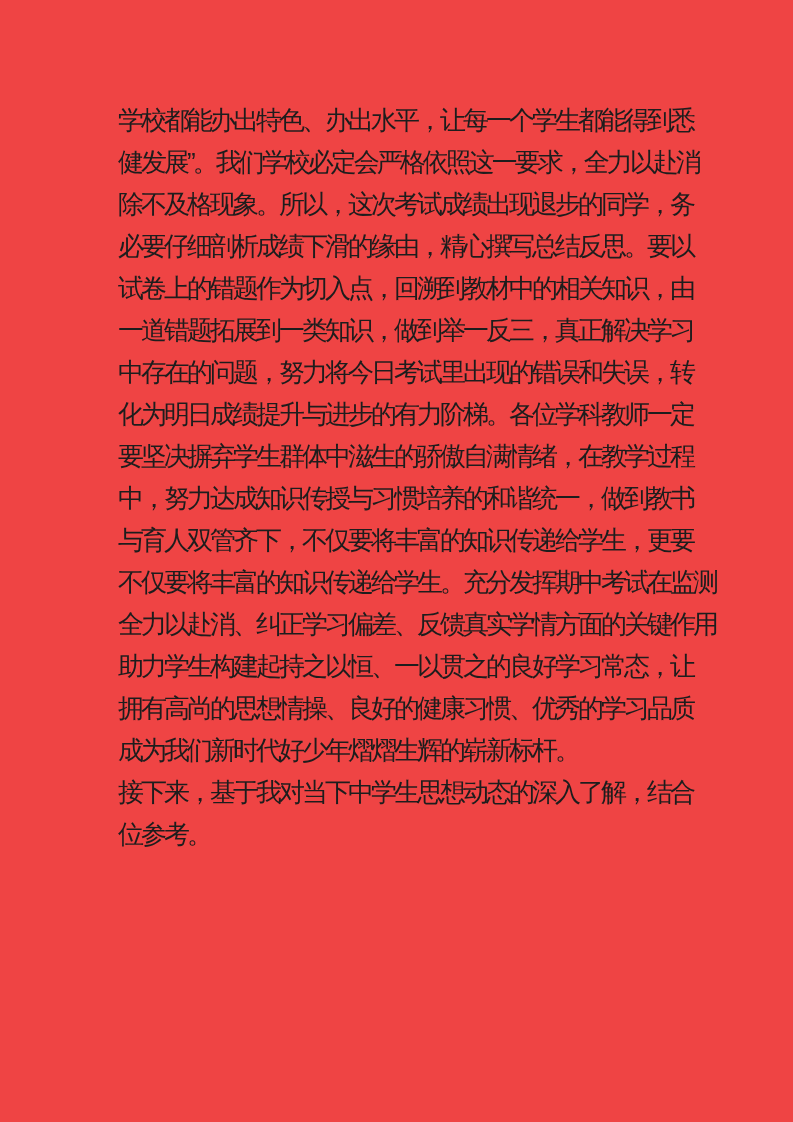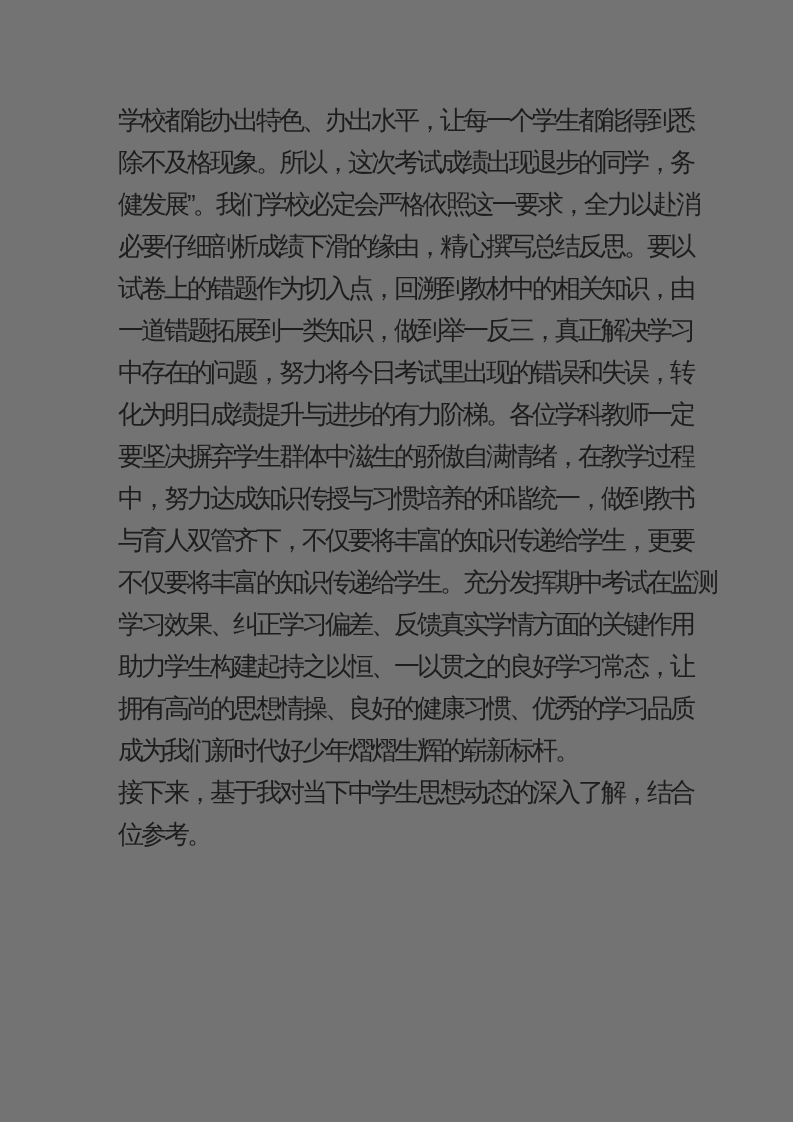--- a/index.html
+++ b/index.html
@@ -4,21 +4,21 @@
 <style>
   html, body {
     margin: 0;
     padding: 0;
     background: #ffffff;
   }
   .page {
     position: relative;
     width: 793px;
     height: 1122px;
-    background: #737373;
+    background: #ef4444;
     box-sizing: border-box;
     padding: 99px 60px 0 118px;
     overflow: hidden;
     font-family: "Liberation Sans", "DejaVu Sans", sans-serif;
     color: #1d1d1d;
   }
   .paragraph {
     margin: 0;
     padding: 0;
   }
@@ -34,32 +34,32 @@
     text-rendering: optimizeLegibility;
   }
 </style>
 </head>
 <body>
 
 <div class="page">
 
   <div class="paragraph">
     <div class="line">学校都能办出特色、办出水平，让每一个学生都能得到悉</div>
+    <div class="line">健发展”。我们学校必定会严格依照这一要求，全力以赴消</div>
     <div class="line">除不及格现象。所以，这次考试成绩出现退步的同学，务</div>
-    <div class="line">健发展”。我们学校必定会严格依照这一要求，全力以赴消</div>
     <div class="line">必要仔细剖析成绩下滑的缘由，精心撰写总结反思。要以</div>
     <div class="line">试卷上的错题作为切入点，回溯到教材中的相关知识，由</div>
     <div class="line">一道错题拓展到一类知识，做到举一反三，真正解决学习</div>
     <div class="line">中存在的问题，努力将今日考试里出现的错误和失误，转</div>
     <div class="line">化为明日成绩提升与进步的有力阶梯。各位学科教师一定</div>
     <div class="line">要坚决摒弃学生群体中滋生的骄傲自满情绪，在教学过程</div>
     <div class="line">中，努力达成知识传授与习惯培养的和谐统一，做到教书</div>
     <div class="line">与育人双管齐下，不仅要将丰富的知识传递给学生，更要</div>
     <div class="line">不仅要将丰富的知识传递给学生。充分发挥期中考试在监测</div>
-    <div class="line">学习效果、纠正学习偏差、反馈真实学情方面的关键作用</div>
+    <div class="line">全力以赴消、纠正学习偏差、反馈真实学情方面的关键作用</div>
     <div class="line">助力学生构建起持之以恒、一以贯之的良好学习常态，让</div>
     <div class="line">拥有高尚的思想情操、良好的健康习惯、优秀的学习品质</div>
     <div class="line">成为我们新时代好少年熠熠生辉的崭新标杆。</div>
   </div>
 
   <div class="paragraph">
     <div class="line">接下来，基于我对当下中学生思想动态的深入了解，结合</div>
     <div class="line">位参考。</div>
   </div>
 

